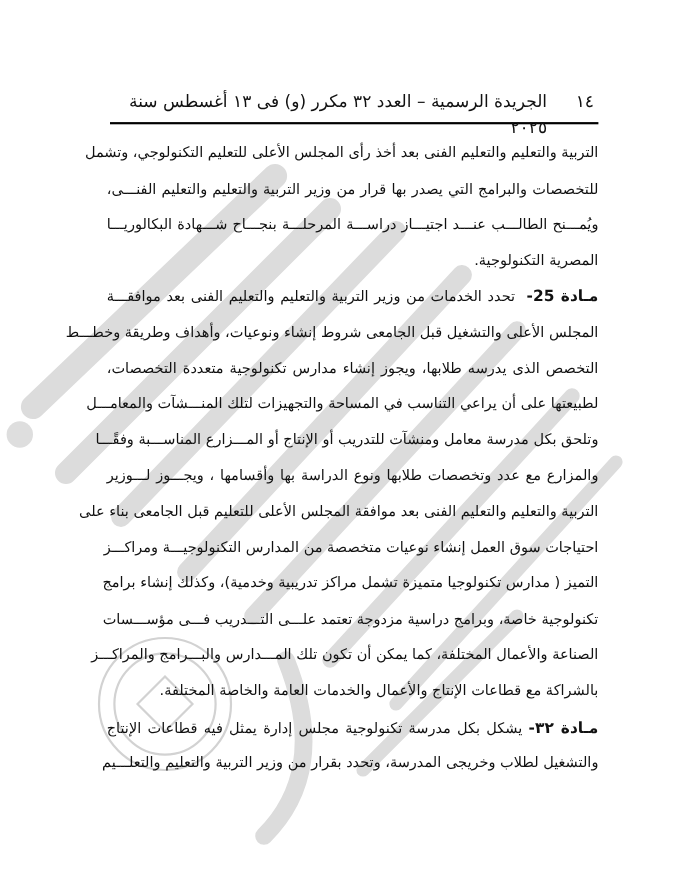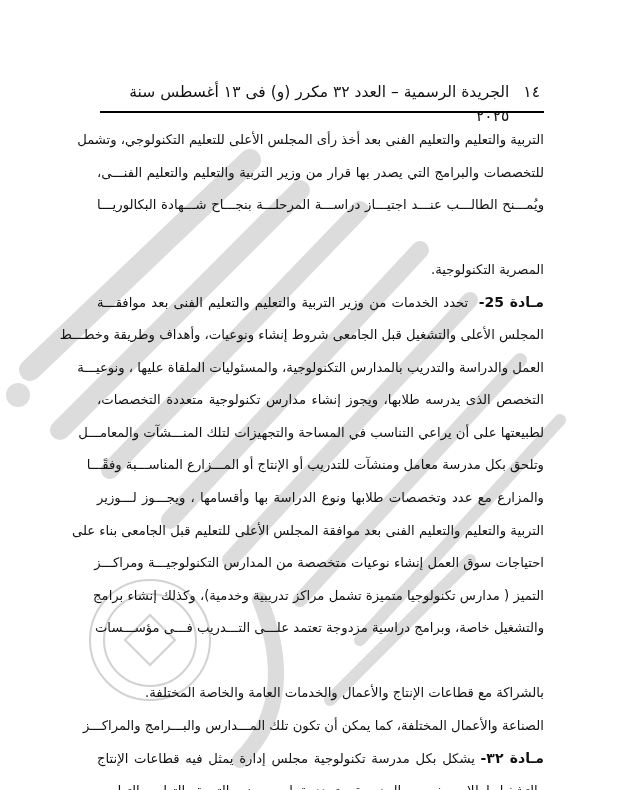--- a/index.html
+++ b/index.html
@@ -6,25 +6,25 @@
     body {
       width: 620px; height: 790px; background: #ffffff; position: relative; overflow: hidden;
       font-family: "DejaVu Sans", "Liberation Sans", sans-serif; color: #111;
     }
     .watermark { position: absolute; left: 0; top: 0; width: 620px; height: 790px; pointer-events: none; z-index: 0; }
     .page { position: absolute; left: 97px; top: 80px; width: 447px; z-index: 1; direction: rtl; }
     .header {
       display: flex; flex-direction: row; align-items: baseline; justify-content: flex-start;
       font-size: 15.5px; height: 24px; line-height: 24px; padding-right: 4px;
     }
-    .header .pg { margin-left: 14px; text-align: right; }
+    .header .pg { margin-left: 26px; text-align: right; }
     .rule { height: 0; border-top: 2px solid #000; margin-top: 7px; width: 444px; }
     .body { margin-top: 11px; font-size: 13.2px; line-height: 32.6px; }
     .line { display: block; text-align: justify; text-align-last: justify; white-space: nowrap; height: 32.6px; overflow: visible; }
-    .line.last { text-align-last: right; margin-top: 32px; }
+    .line.last { text-align-last: right; }
     .art-label { font-weight: bold; font-size: 14px; }
   </style>
 </head>
 <body>
 
 <svg class="watermark" viewBox="0 0 620 790">
   <g fill="none" stroke="#dcdcdc" stroke-linecap="round">
     <path d="M30 370 L250 160" stroke-width="22"></path>
     <path d="M60 430 L300 190" stroke-width="20"></path>
     <path d="M110 470 L360 210" stroke-width="18"></path>
@@ -54,31 +54,30 @@
     <div>
       <span class="line">التربية والتعليم والتعليم الفنى بعد أخذ رأى المجلس الأعلى للتعليم التكنولوجي، وتشمل</span>
       <span class="line">للتخصصات والبرامج التي يصدر بها قرار من وزير التربية والتعليم والتعليم الفنـــى،</span>
       <span class="line">ويُمـــنح الطالـــب عنـــد اجتيـــاز دراســـة المرحلـــة بنجـــاح شـــهادة البكالوريـــا</span>
       <span class="line last">المصرية التكنولوجية.</span>
     </div>
 
     <div>
       <span class="line"><b class="art-label">مـادة 25-</b>&nbsp;&nbsp;<span>تحدد الخدمات من وزير التربية والتعليم والتعليم الفنى بعد موافقـــة</span></span>
       <span class="line">المجلس الأعلى والتشغيل قبل الجامعى شروط إنشاء ونوعيات، وأهداف وطريقة وخطـــط</span>
-      <span class="line">العمل والدراسة والتدريب بالمدارس التكنولوجية، والمسئوليات الملقاة عليها ، ونوعيـــة</span>
       <span class="line">التخصص الذى يدرسه طلابها، ويجوز إنشاء مدارس تكنولوجية متعددة التخصصات،</span>
       <span class="line">لطبيعتها على أن يراعي التناسب في المساحة والتجهيزات لتلك المنـــشآت والمعامـــل</span>
       <span class="line">وتلحق بكل مدرسة معامل ومنشآت للتدريب أو الإنتاج أو المـــزارع المناســـبة وفقًـــا</span>
       <span class="line">والمزارع مع عدد وتخصصات طلابها ونوع الدراسة بها وأقسامها ، ويجـــوز لـــوزير</span>
       <span class="line">التربية والتعليم والتعليم الفنى بعد موافقة المجلس الأعلى للتعليم قبل الجامعى بناء على</span>
       <span class="line">احتياجات سوق العمل إنشاء نوعيات متخصصة من المدارس التكنولوجيـــة ومراكـــز</span>
       <span class="line">التميز ( مدارس تكنولوجيا متميزة تشمل مراكز تدريبية وخدمية)، وكذلك إنشاء برامج</span>
-      <span class="line">والتشغيل خاصة، وبرامج دراسية مزدوجة تعتمد علـــى التـــدريب فـــى مؤســـسات</span>
+      <span class="line">تكنولوجية خاصة، وبرامج دراسية مزدوجة تعتمد علـــى التـــدريب فـــى مؤســـسات</span>
+      <span class="line">الصناعة والأعمال المختلفة، كما يمكن أن تكون تلك المـــدارس والبـــرامج والمراكـــز</span>
       <span class="line last">بالشراكة مع قطاعات الإنتاج والأعمال والخدمات العامة والخاصة المختلفة.</span>
-      <span class="line">الصناعة والأعمال المختلفة، كما يمكن أن تكون تلك المـــدارس والبـــرامج والمراكـــز</span>
     </div>
 
     <div>
       <span class="line"><b class="art-label">مـادة ٣٢-</b>&nbsp;<span>يشكل بكل مدرسة تكنولوجية مجلس إدارة يمثل فيه قطاعات الإنتاج</span></span>
       <span class="line">والتشغيل لطلاب وخريجى المدرسة، وتحدد بقرار من وزير التربية والتعليم والتعلـــيم</span>
 
     </div>
   </div>
 </div>
 

